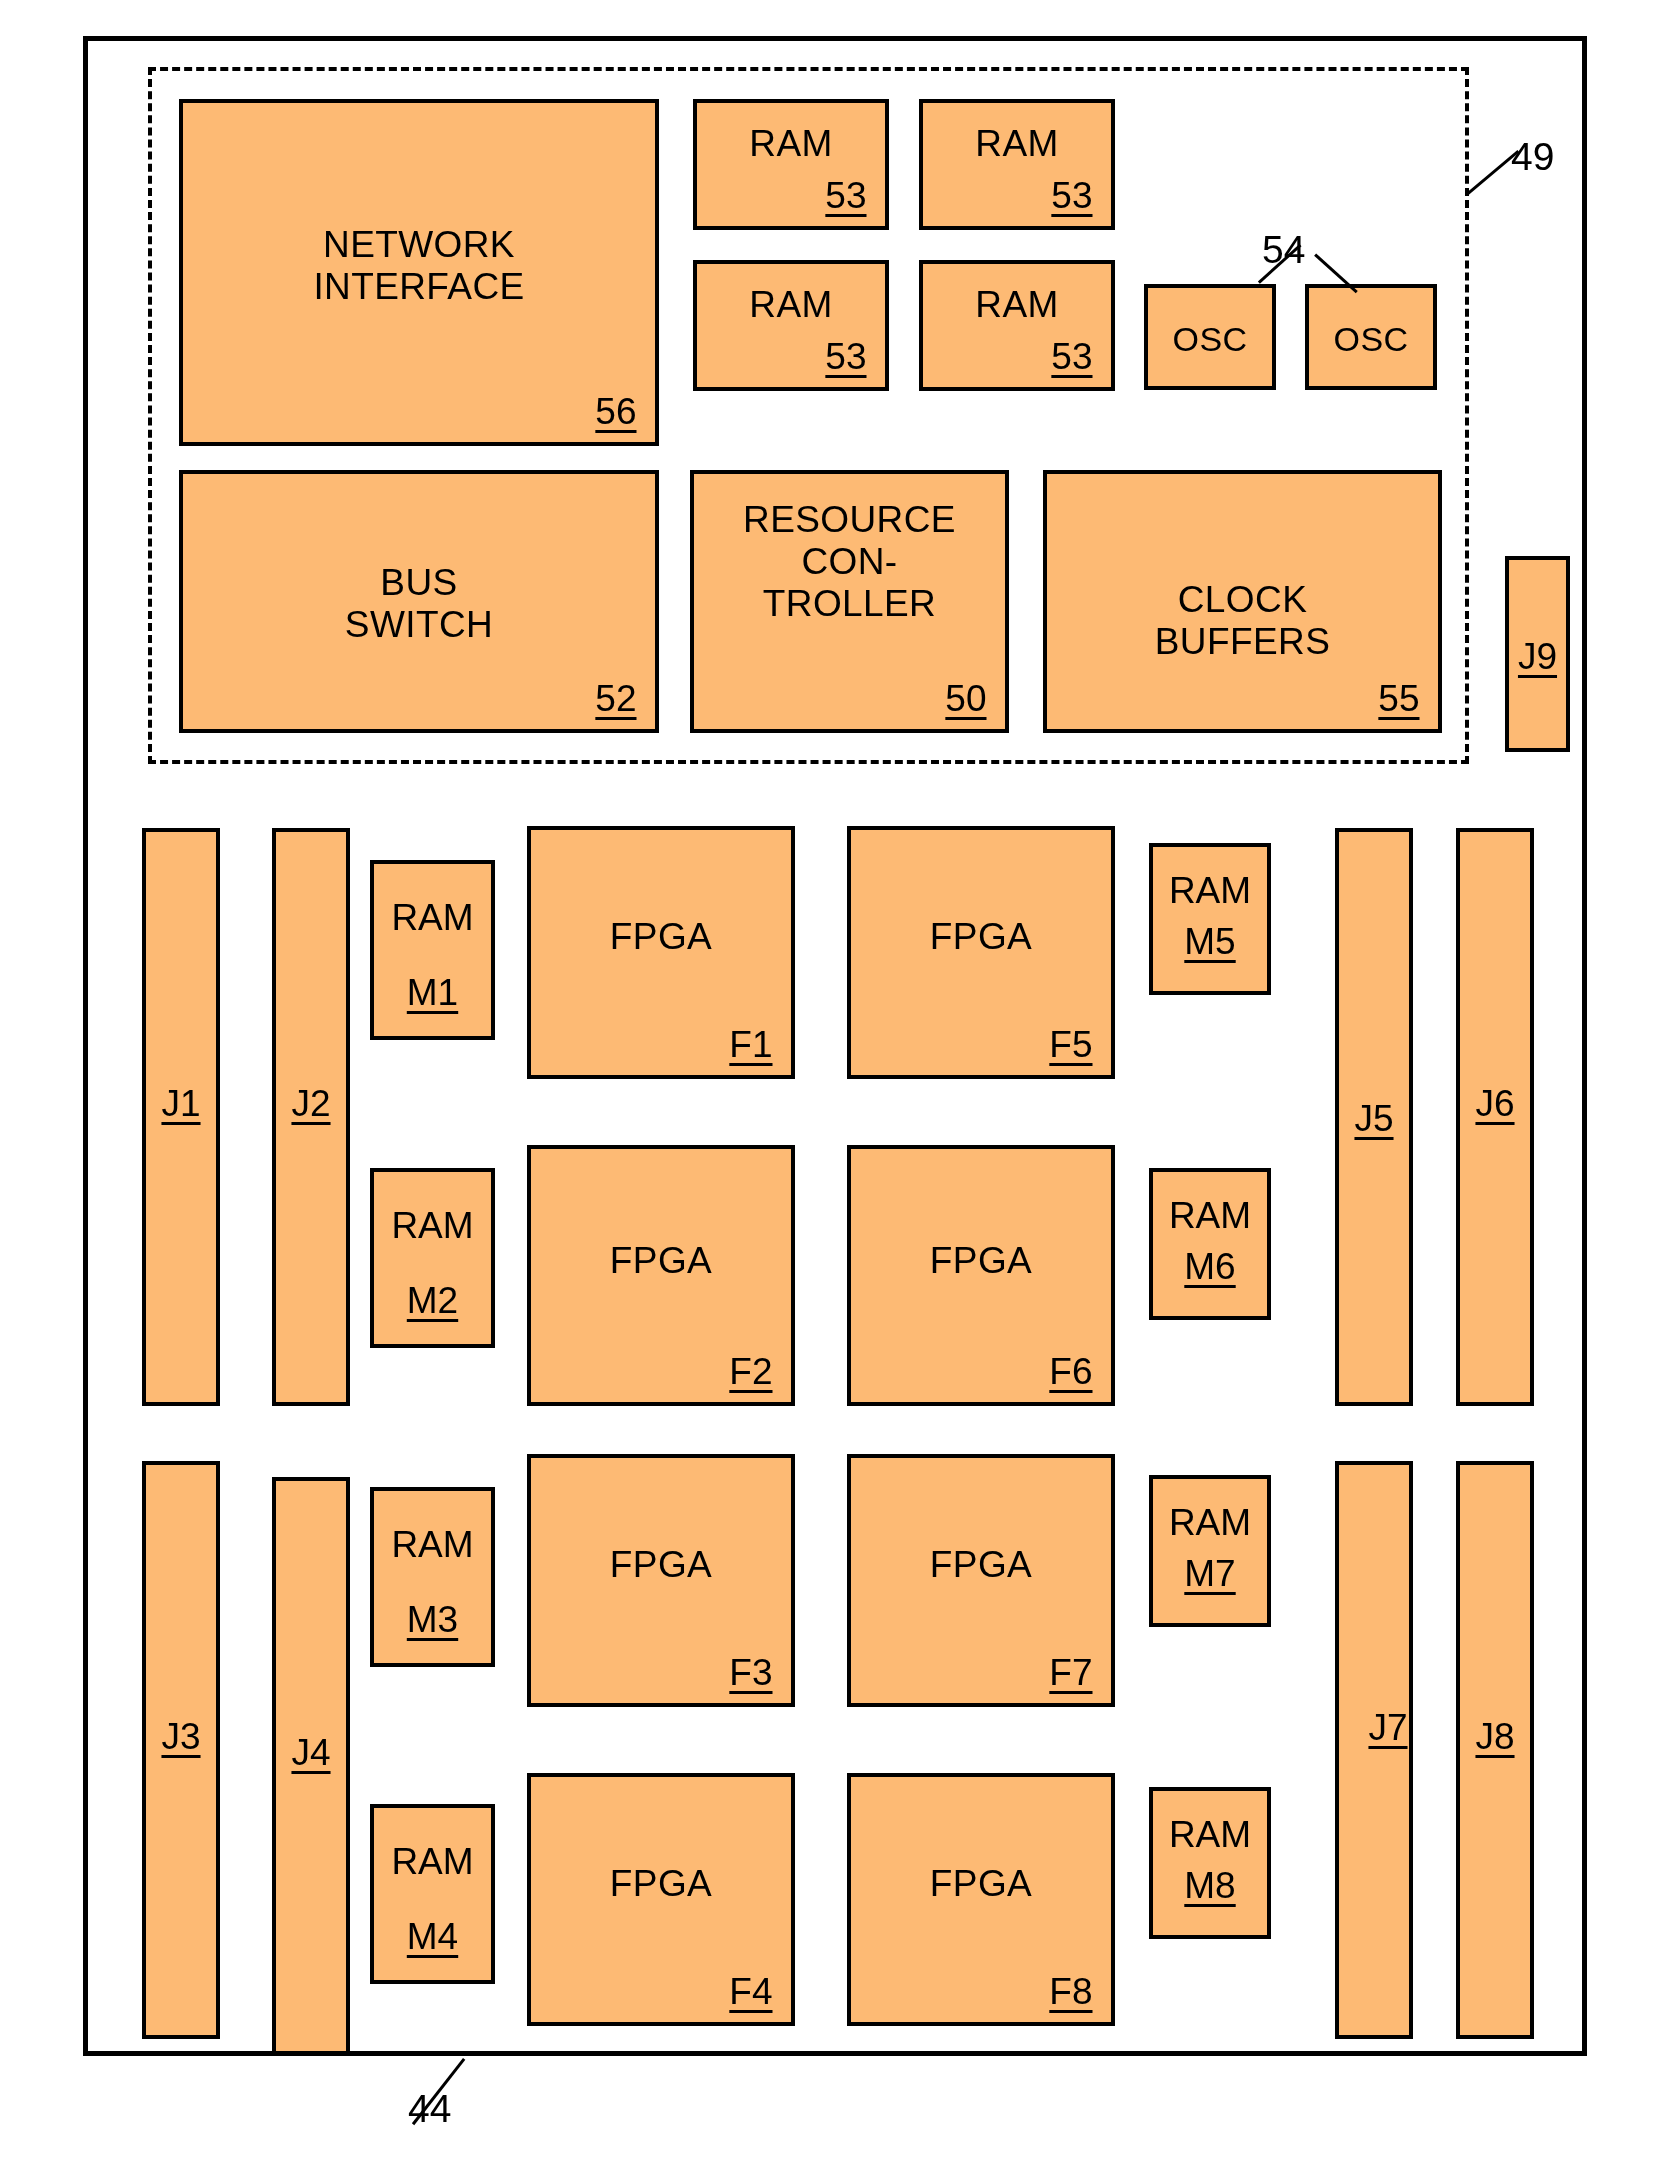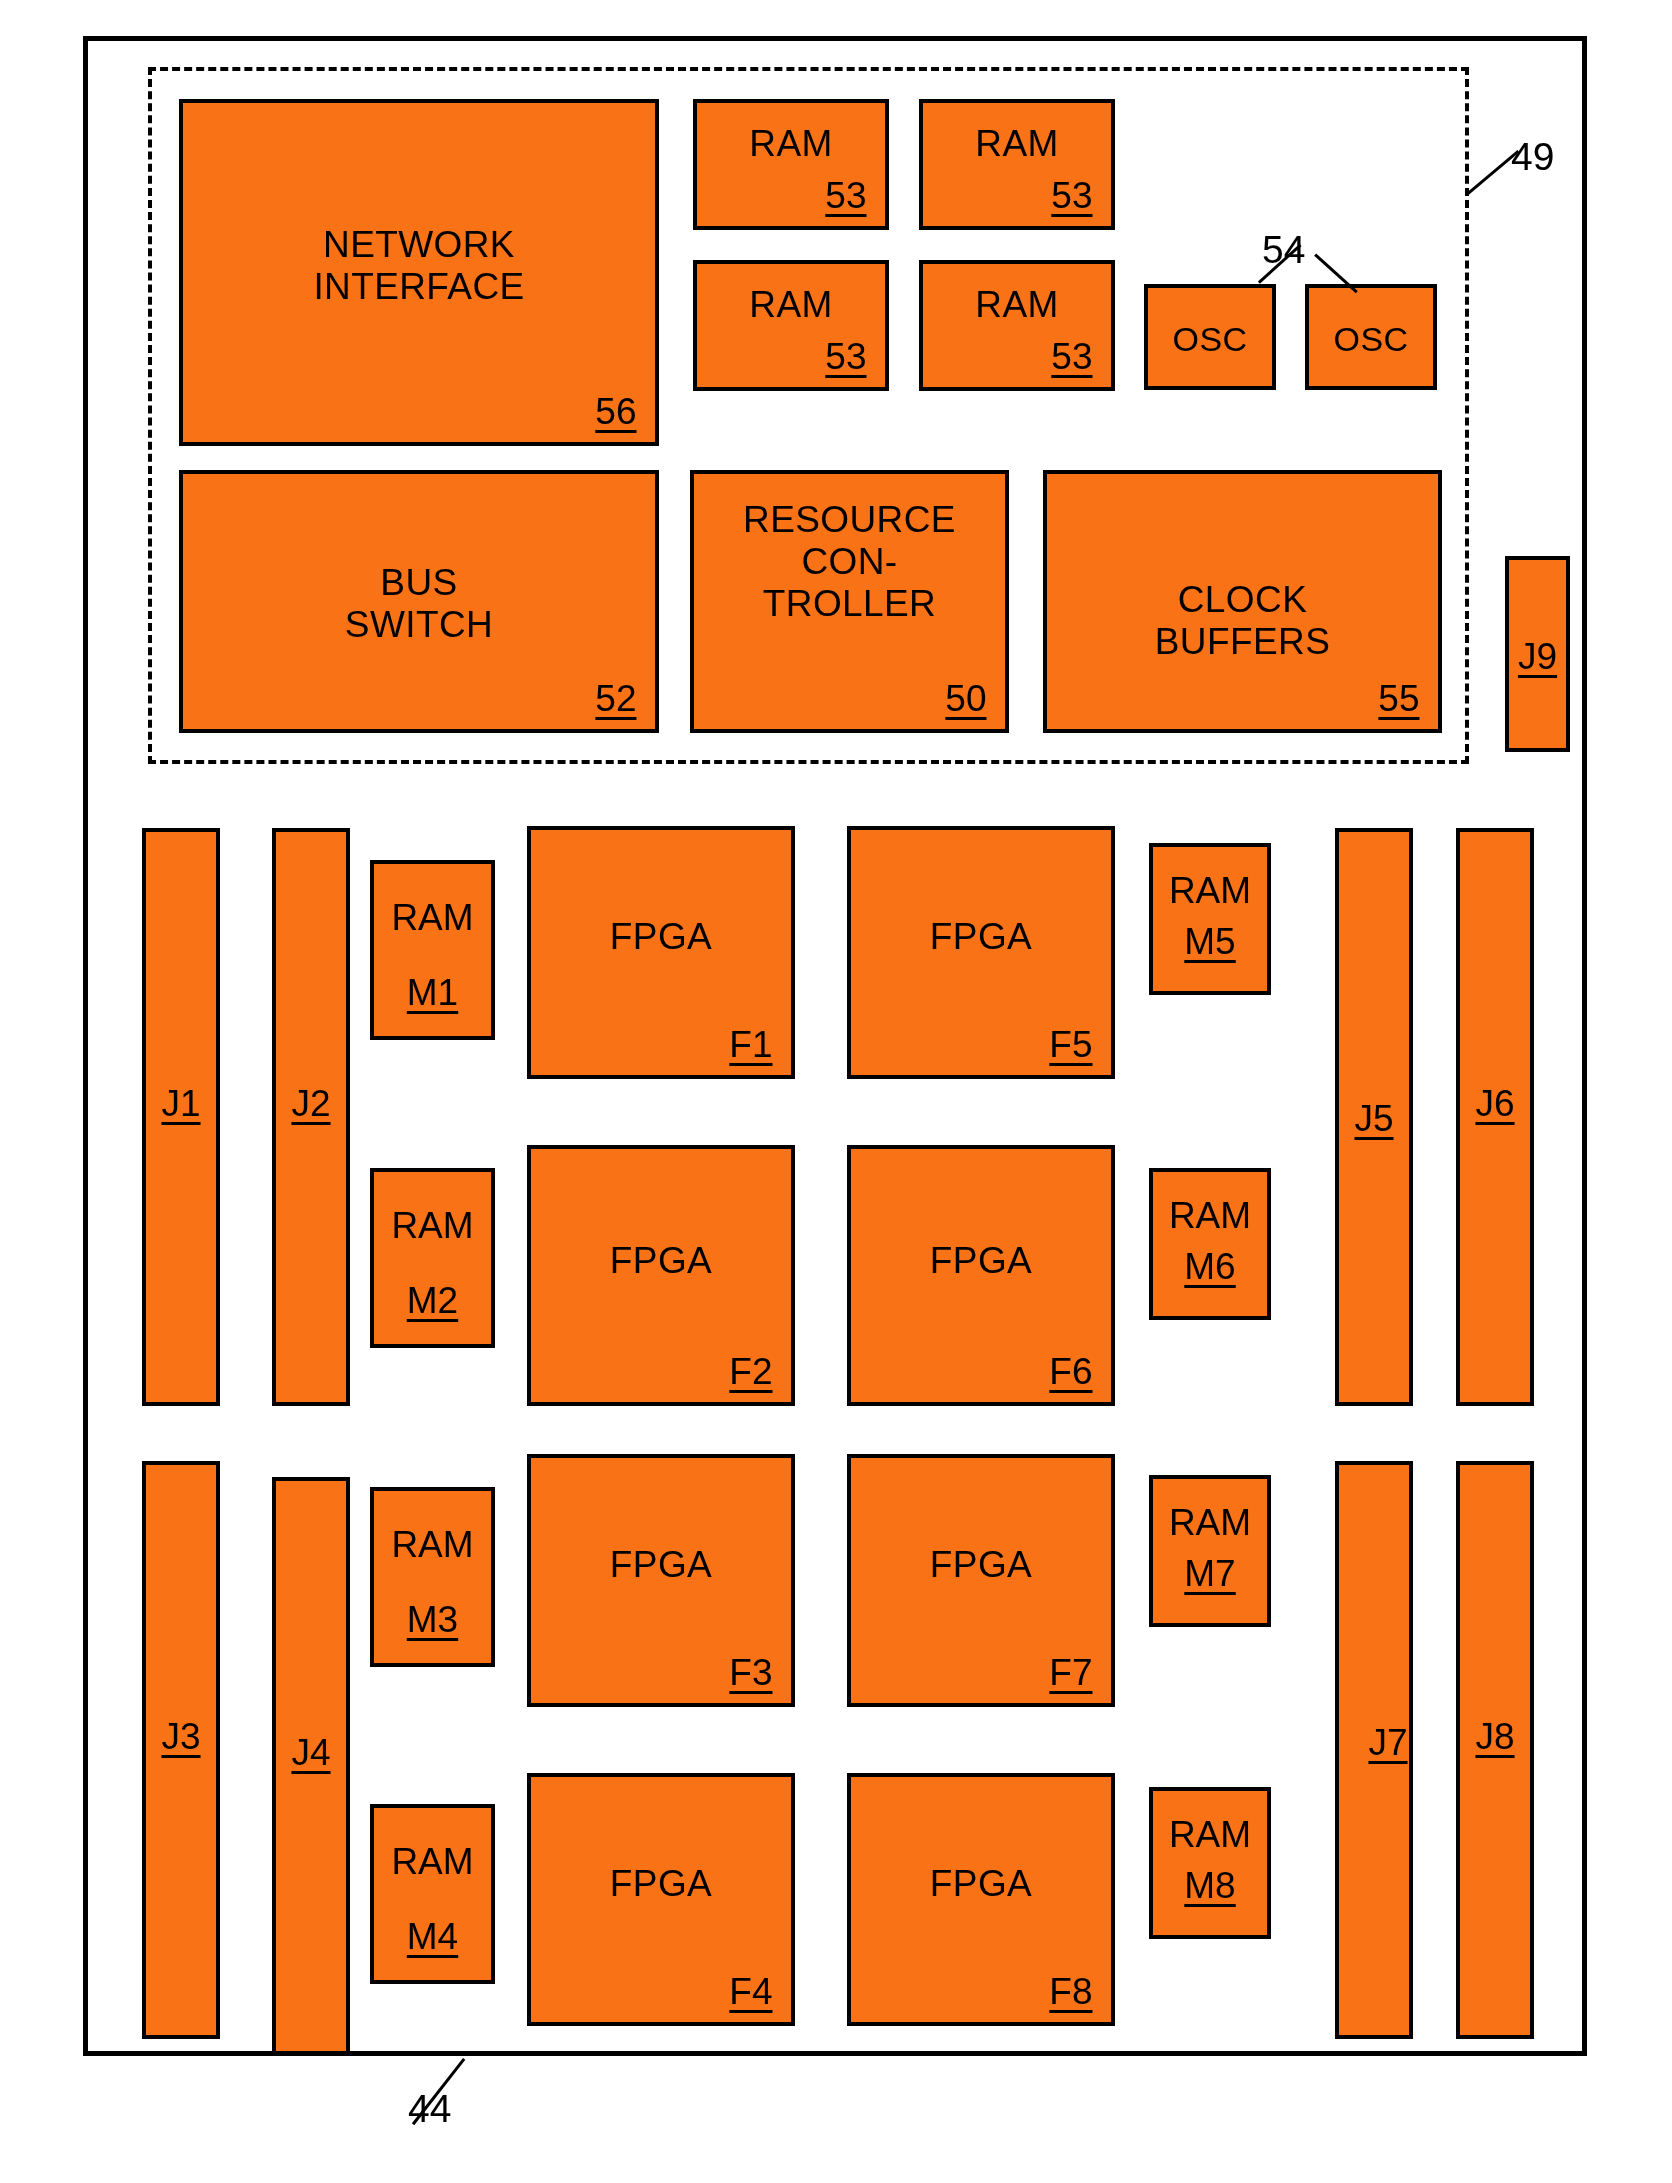--- a/index.html
+++ b/index.html
@@ -17,21 +17,21 @@
     height: 2183px;
     background: #ffffff;
     overflow: hidden;
   }
 
   
   .box {
     position: absolute;
     box-sizing: border-box;
     border: 4.2px solid #000;
-    background: #f97316;
+    background: #fdba74;
   }
   .dashbox {
     position: absolute;
     box-sizing: border-box;
     border: 4.2px dashed #000;
     background: transparent;
   }
   .outer {
     position: absolute;
     box-sizing: border-box;
@@ -200,21 +200,21 @@
 
   <div class="box" style="left:1335px; top:828px; width:78px; height:578px;">
     <div class="conn-lbl" style="top:268px;text-decoration:underline;">J5</div>
   </div>
 
   <div class="box" style="left:1456px; top:828px; width:78px; height:578px;">
     <div class="conn-lbl" style="top:253px;">J6</div>
   </div>
 
   <div class="box" style="left:1335px; top:1461px; width:78px; height:578px;">
-    <div class="conn-lbl" style="top:259px;margin-left:28px;">J7</div>
+    <div class="conn-lbl" style="top:244px;margin-left:28px;">J7</div>
   </div>
 
   <div class="box" style="left:1456px; top:1461px; width:78px; height:578px;">
     <div class="conn-lbl" style="top:253px;">J8</div>
   </div>
 
   <div class="box" style="left:370px; top:860px; width:125px; height:180px;">
     <div class="ram-title" style="top:35px;">RAM</div>
     <div class="ram-id" style="top:110px;">M1</div>
   </div>

